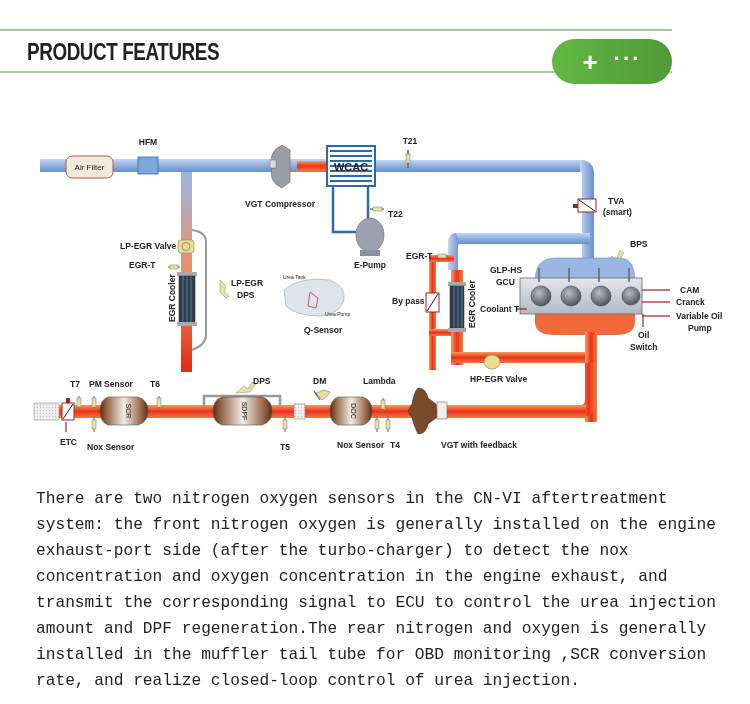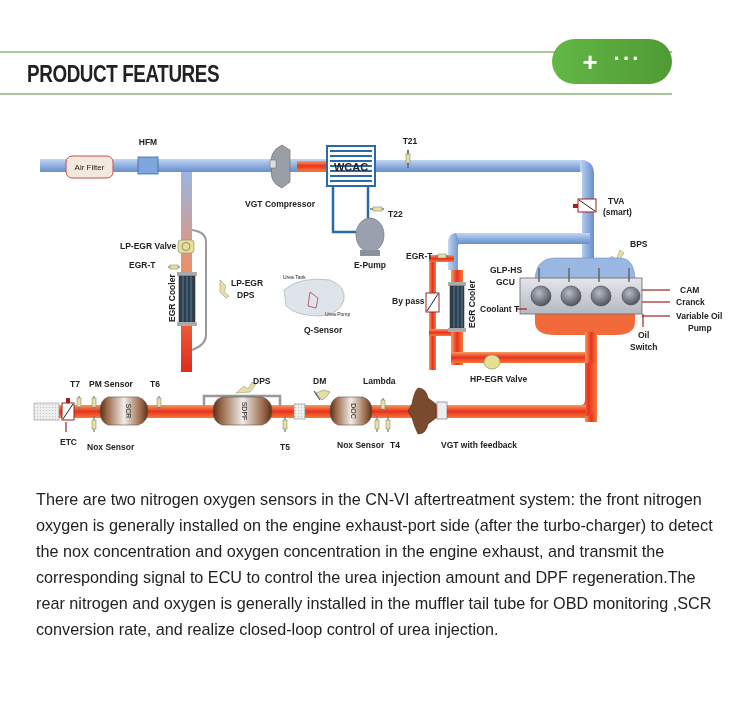--- a/index.html
+++ b/index.html
@@ -1,25 +1,25 @@
 <!DOCTYPE html>
 <html><head>
 <meta charset="utf-8">
 <style>
   html,body{margin:0;padding:0;background:#fff;}
   body{width:750px;height:704px;position:relative;overflow:hidden;font-family:"Liberation Sans",sans-serif;}
-  .header{position:absolute;left:0;top:51px;width:672px;height:44px;border-top:2px solid #a9c79c;border-bottom:2px solid #a9c79c;box-sizing:border-box;}
+  .header{position:absolute;left:0;top:29px;width:672px;height:44px;border-top:2px solid #a9c79c;border-bottom:2px solid #a9c79c;box-sizing:border-box;}
   .header-title{position:absolute;left:27px;top:8px;font-family:"Liberation Sans",sans-serif;font-weight:bold;font-size:23px;letter-spacing:-0.5px;color:#222;transform:scaleX(0.82);transform-origin:left center;}
   .pill{position:absolute;left:552px;top:39px;width:120px;height:45px;border-radius:23px;background:linear-gradient(90deg,#62b845,#4f9a34);display:flex;align-items:center;justify-content:center;gap:16px;color:#fff;font-weight:bold;cursor:pointer;}
   .pill .plus{font-size:26px;line-height:1;}
   .pill .dots{font-size:22px;letter-spacing:2px;line-height:1;margin-top:-6px;}
   svg.diagram{position:absolute;left:0;top:100px;}
   .lbl{font-family:"Liberation Sans",sans-serif;font-weight:bold;font-size:8.5px;fill:#222;}
   .lbl-small{font-size:5px;font-weight:normal;}
-  .para{position:absolute;left:36px;top:486px;width:690px;font-family:Liberation Sans, sans-serif;font-size:16.2px;line-height:26px;color:#222;}
+  .para{position:absolute;left:36px;top:486px;width:690px;font-family:Liberation Mono, monospace;font-size:16.2px;line-height:26px;color:#222;}
 </style>
 </head>
 <body>
 
 <div class="header">
   <div class="header-title">PRODUCT FEATURES</div>
 </div>
 <div class="pill">
   <span class="plus">+</span>
   <span class="dots">···</span>

